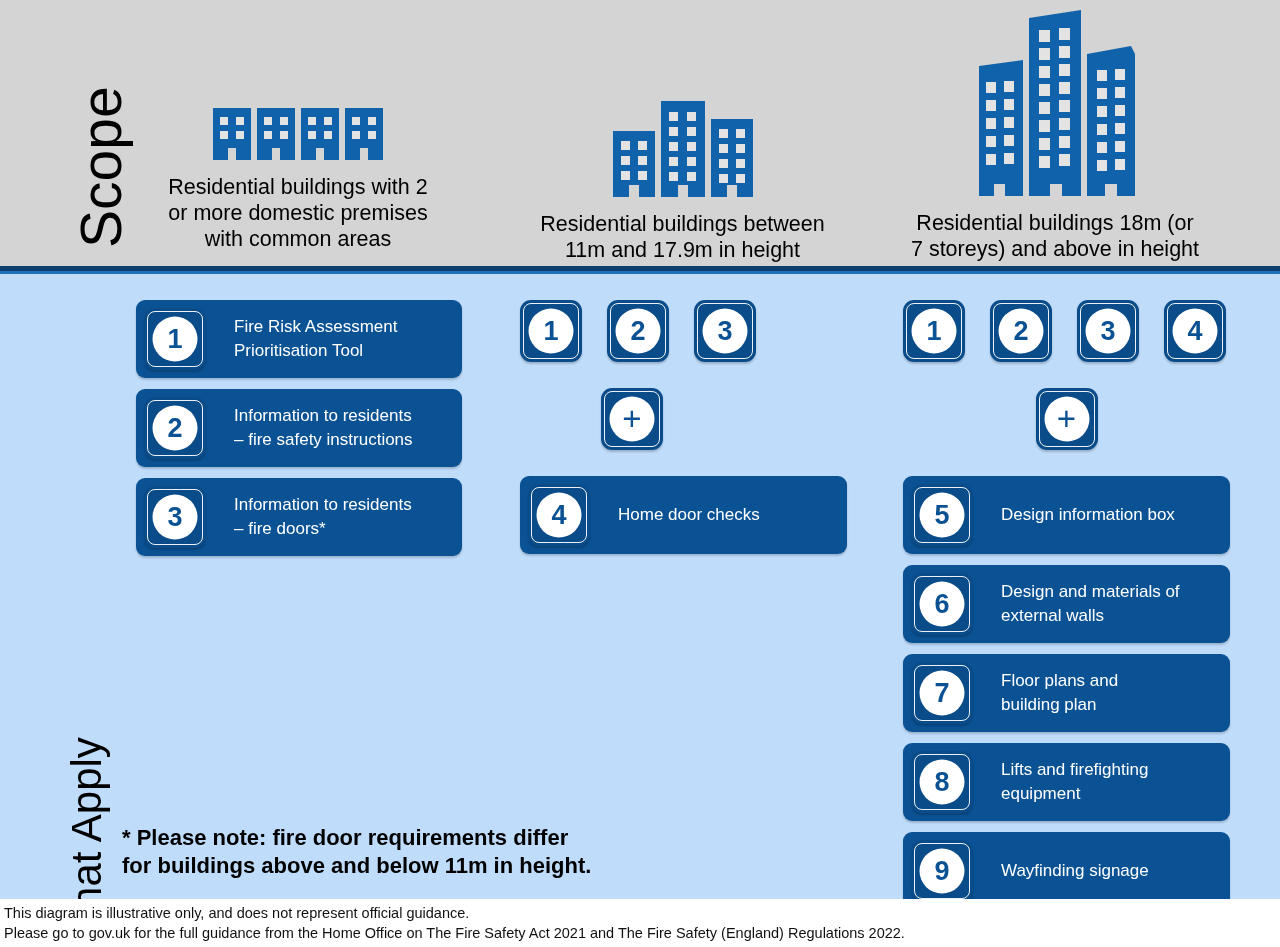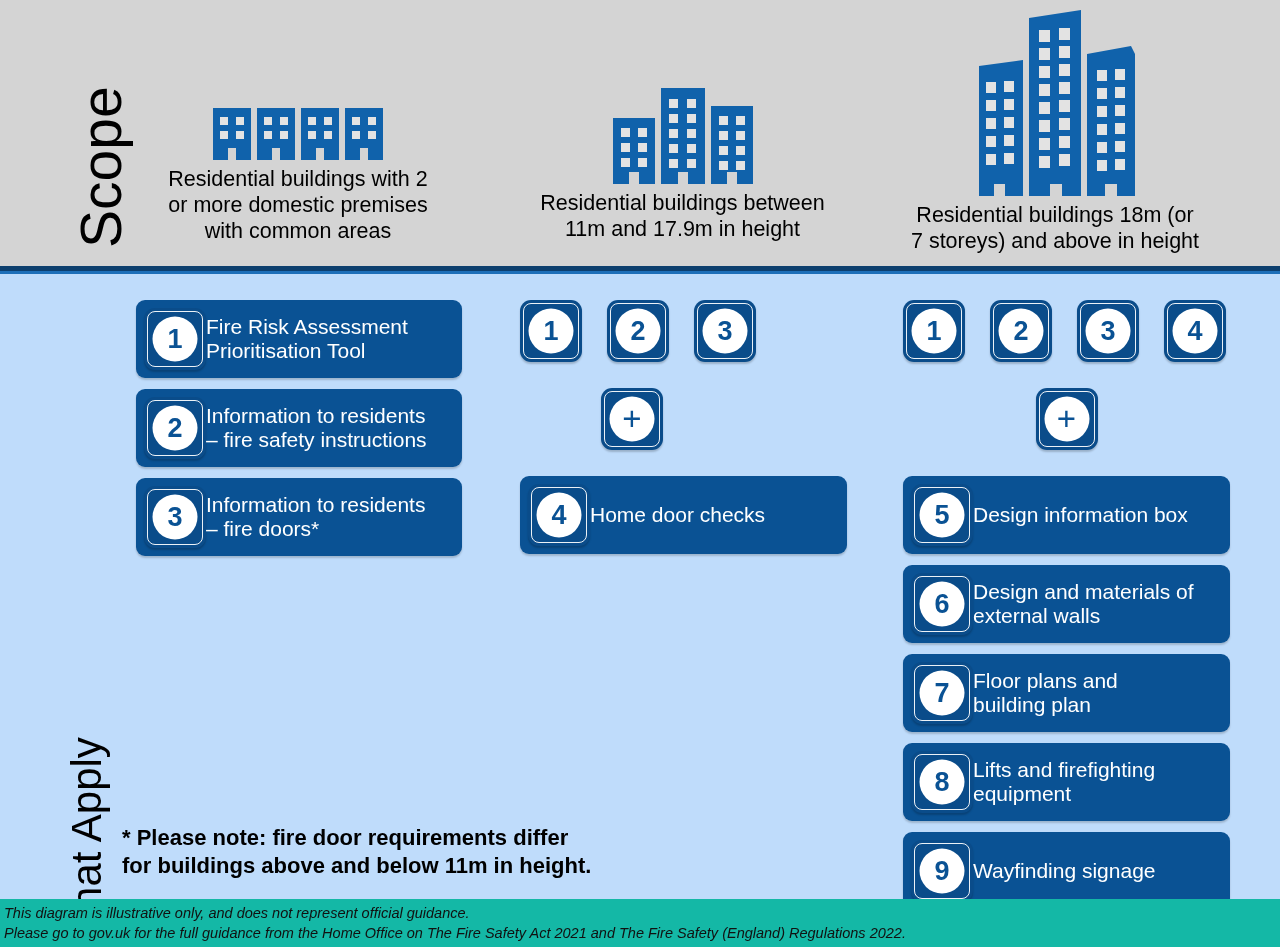--- a/index.html
+++ b/index.html
@@ -65,28 +65,28 @@
     position: absolute;
     text-align: center;
   }
   .scope-col .icons {
     display: flex;
     align-items: flex-end;
     justify-content: center;
     gap: 6px;
   }
   .scope-col .caption {
-    margin-top: 6px;
+    margin-top: 14px;
     font-size: 21.5px;
     line-height: 26px;
     color: #000;
     white-space: pre-line;
   }
   #scope-col-1 { left: 108px; top: 108px; width: 380px; }
-  #scope-col-2 { left: 490px; top: 88px; width: 385px; }
+  #scope-col-2 { left: 490px; top: 101px; width: 385px; }
   #scope-col-3 { left: 860px; top: 10px; width: 390px; }
 
   
   .bldg { display: block; }
 
   
   .prov-area {
     position: absolute;
     left: 0; top: 274px;
     width: 1280px; height: 625px;
@@ -108,23 +108,23 @@
     box-shadow: 0 2px 2px rgba(0,0,0,0.18);
     display: flex;
     align-items: center;
     padding: 7px 8px;
     box-sizing: border-box;
     margin-bottom: 11px;
     min-height: 78px;
   }
   .card .card-text {
     color: #ffffff;
-    font-size: 21px;
+    font-size: 17px;
     line-height: 24.5px;
-    margin-left: 0;
+    margin-left: 28px;
     white-space: pre-line;
   }
 
   
   .badge {
     width: 62px;
     height: 62px;
     flex: 0 0 62px;
     background: #0a4c8a;
     border-radius: 11px;
@@ -193,24 +193,23 @@
     color: #000;
     white-space: pre-line;
     font-weight: bold;
   }
 
   
   .footer {
     position: absolute;
     left: 0; top: 899px;
     width: 1280px; height: 48px;
-    background: #14b8a6;
+    background: #ffffff;
     padding: 4px 0 16px 4px;
     box-sizing: border-box;
-    font-style: italic;
   }
   .footer .line {
     font-size: 14.5px;
     line-height: 20px;
     color: #111;
   }
 </style>
 </head>
 <body>
 

